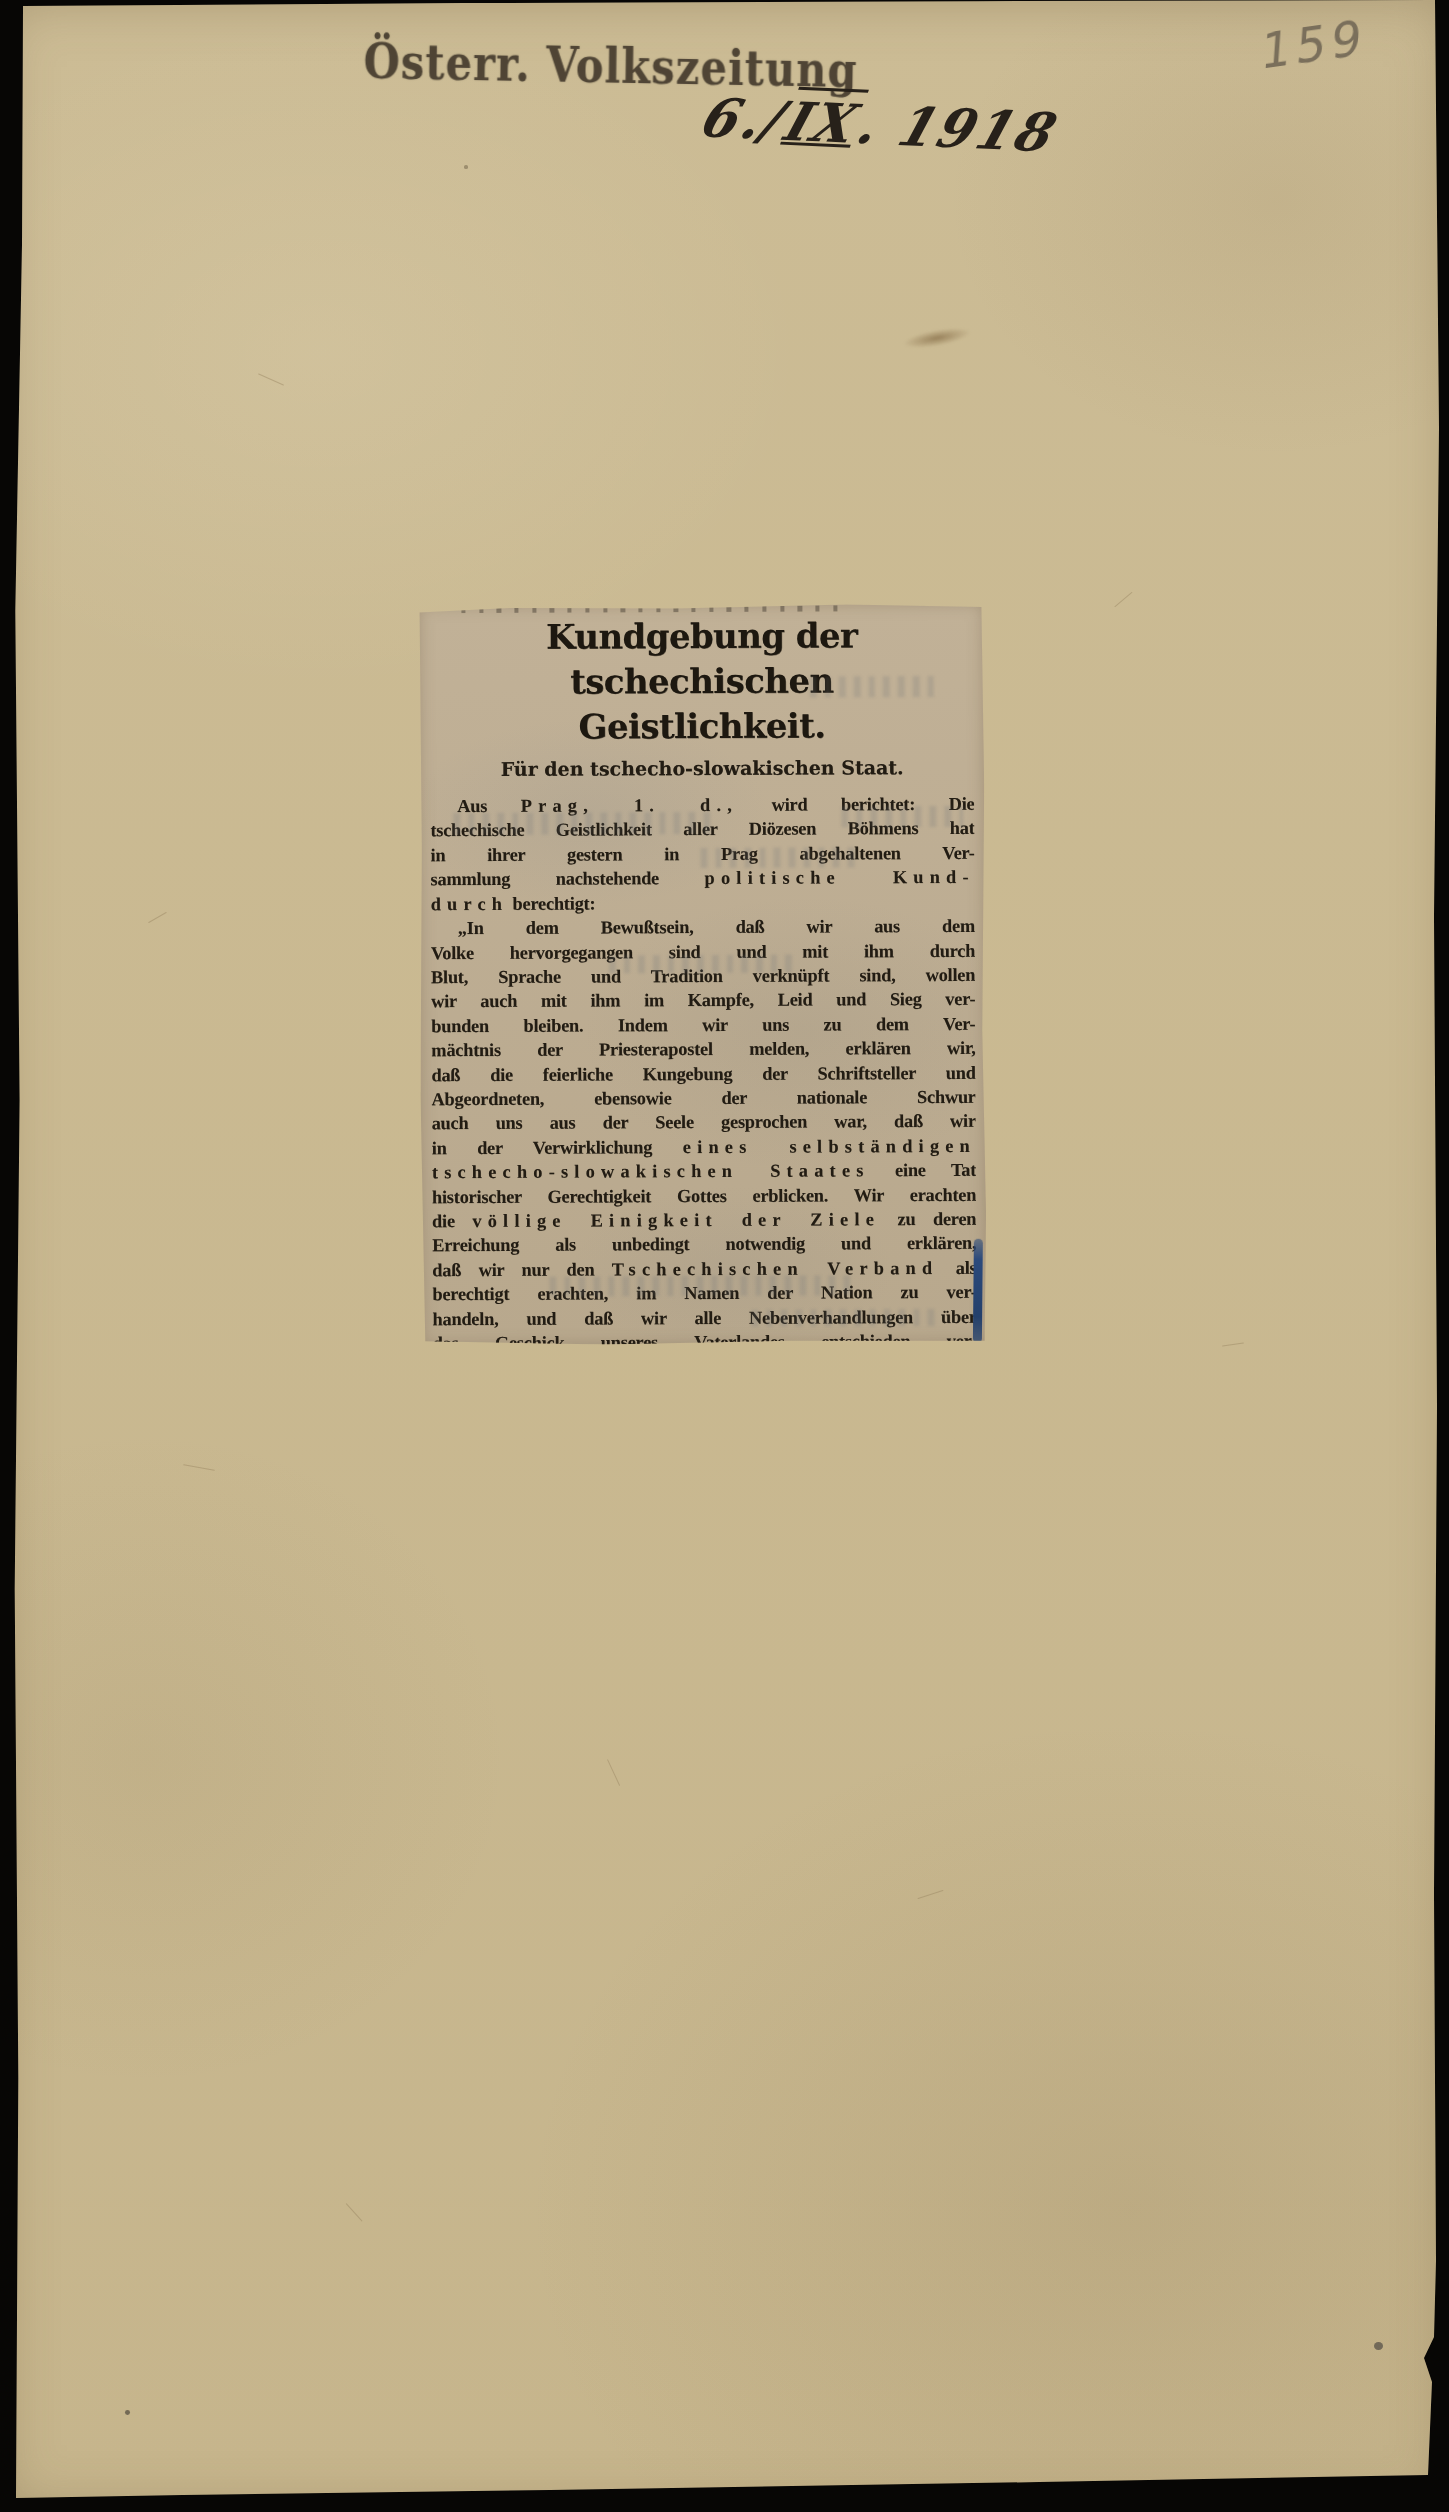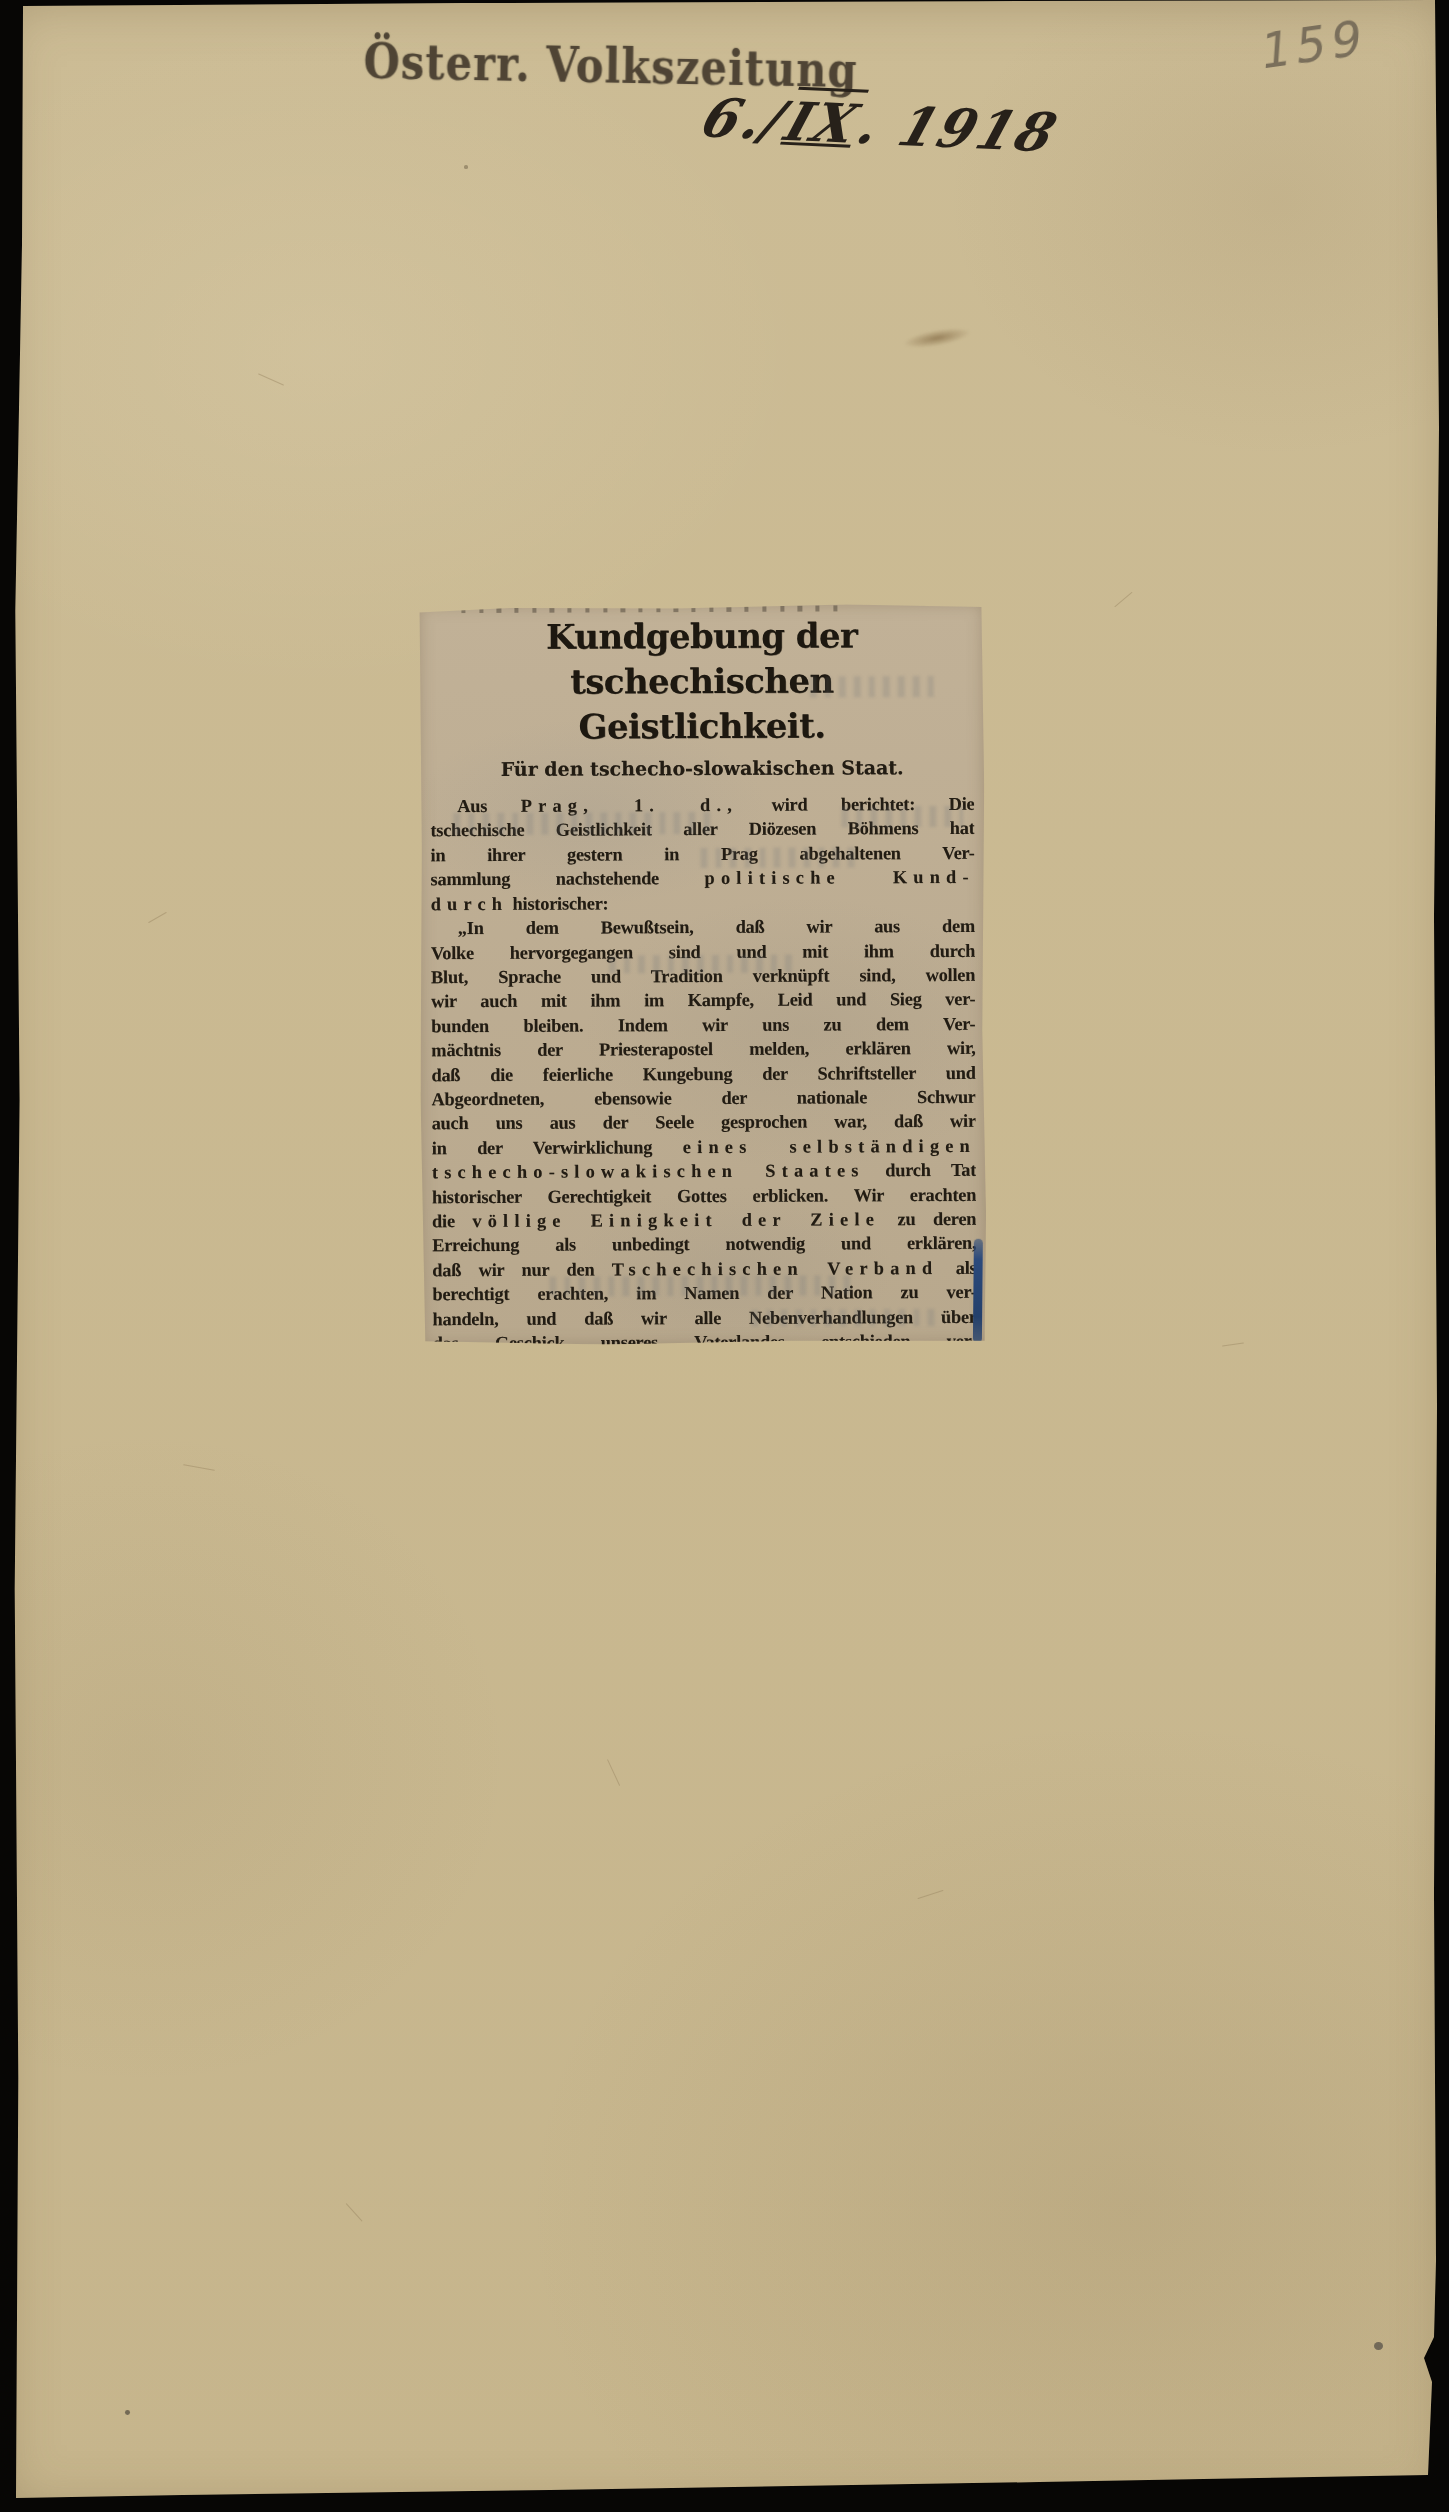--- a/index.html
+++ b/index.html
@@ -156,32 +156,32 @@
       <div class="bleed" style="left:128px;top:672px;width:306px;height:19.6px"></div>
       <div class="bleed" style="left:330px;top:706px;width:183px;height:17px"></div>
 
       <h1 class="title"><span>Kundgebung der tschechischen</span><br><span>Geistlichkeit.</span></h1>
       <h2 class="subtitle">Für den tschecho-slowakischen Staat.</h2>
       <div class="article-body" id="article-body">
           <div class="line indent"><span>Aus </span><span class="sp">Prag, 1. d.,</span><span> wird berichtet: Die</span></div>
           <div class="line"><span>tschechische Geistlichkeit aller Diözesen Böhmens hat</span></div>
           <div class="line"><span>in ihrer gestern in Prag abgehaltenen Ver-</span></div>
           <div class="line"><span>sammlung nachstehende </span><span class="sp">politische Kund-</span></div>
-          <div class="line last"><span class="sp">durch</span><span> historischer:</span></div>
+          <div class="line last"><span class="sp">durch</span><span> berechtigt:</span></div>
           <div class="line indent"><span>„In dem Bewußtsein, daß wir aus dem</span></div>
           <div class="line"><span>Volke hervorgegangen sind und mit ihm durch</span></div>
           <div class="line"><span>Blut, Sprache und Tradition verknüpft sind, wollen</span></div>
           <div class="line"><span>wir auch mit ihm im Kampfe, Leid und Sieg ver-</span></div>
           <div class="line"><span>bunden bleiben. Indem wir uns zu dem Ver-</span></div>
           <div class="line"><span>mächtnis der Priesterapostel melden, erklären wir,</span></div>
           <div class="line"><span>daß die feierliche Kungebung der Schriftsteller und</span></div>
           <div class="line"><span>Abgeordneten, ebensowie der nationale Schwur</span></div>
           <div class="line"><span>auch uns aus der Seele gesprochen war, daß wir</span></div>
           <div class="line"><span>in der Verwirklichung </span><span class="sp">eines selbständigen</span></div>
-          <div class="line"><span class="sp">tschecho-slowakischen Staates</span><span> durch Tat</span></div>
+          <div class="line"><span class="sp">tschecho-slowakischen Staates</span><span> eine Tat</span></div>
           <div class="line"><span>historischer Gerechtigkeit Gottes erblicken. Wir erachten</span></div>
           <div class="line"><span>die </span><span class="sp">völlige Einigkeit der Ziele</span><span> zu deren</span></div>
           <div class="line"><span>Erreichung als unbedingt notwendig und erklären,</span></div>
           <div class="line"><span>daß wir nur den </span><span class="sp">Tschechischen Verband</span><span> als</span></div>
           <div class="line"><span>berechtigt erachten, im Namen der Nation zu ver-</span></div>
           <div class="line"><span>handeln, und daß wir alle Nebenverhandlungen über</span></div>
           <div class="line"><span>das Geschick unseres Vaterlandes entschieden ver-</span></div>
         </div>
 
       <div class="blue-mark"></div>

